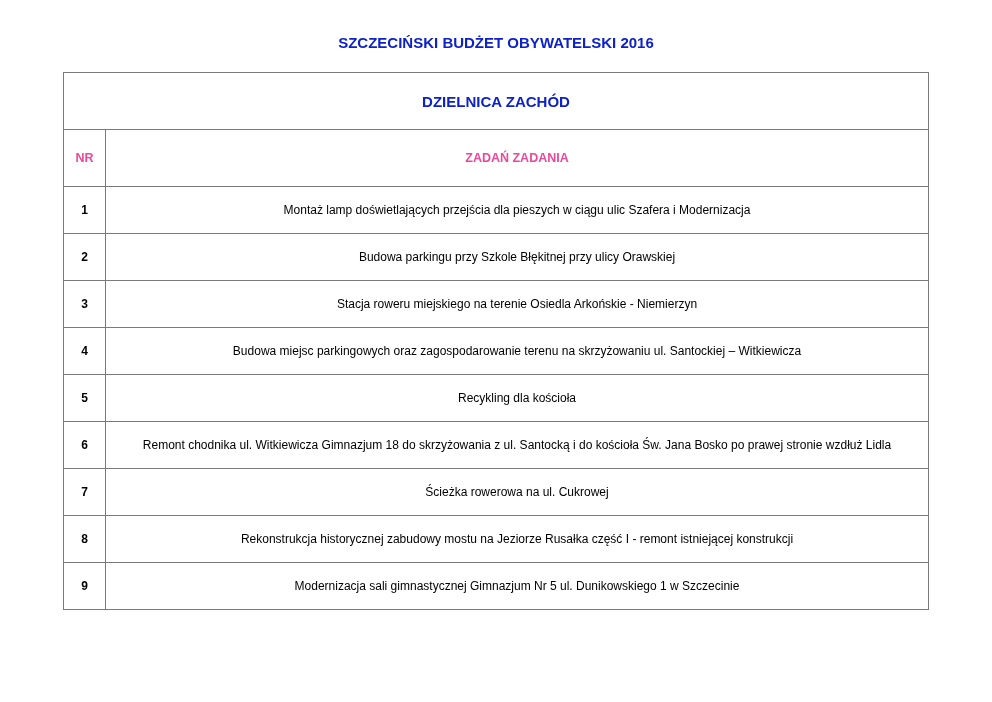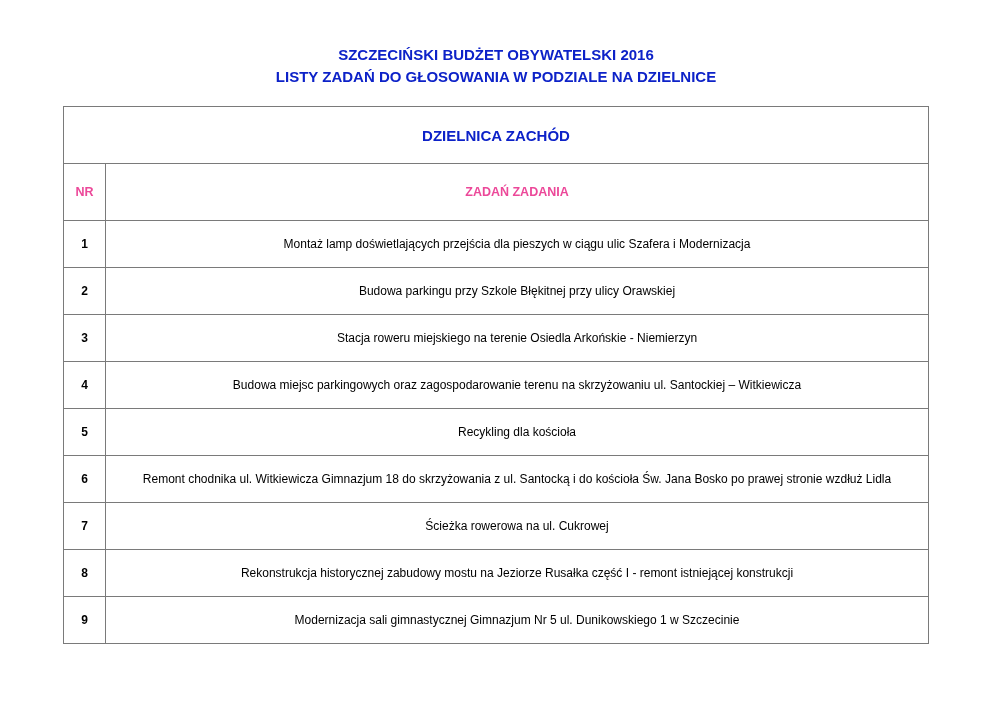--- a/index.html
+++ b/index.html
@@ -16,21 +16,20 @@
     background: #ffffff;
     overflow: hidden;
   }
   .doc-title {
     padding-top: 32px;
     text-align: center;
     color: #0d22c8;
     font-weight: bold;
     font-size: 15px;
     line-height: 22px;
-    margin-top: 12px;
   }
   table.tasks-table {
     border-collapse: collapse;
     width: 866px;
     margin: 18px auto 0 auto;
     table-layout: fixed;
     padding-left: 20px;
   }
   table.tasks-table th,
   table.tasks-table td {
@@ -64,21 +63,20 @@
     font-weight: normal;
   }
 </style>
 </head>
 <body>
 
 <div class="page">
 
   <div class="doc-title">
     <div>SZCZECIŃSKI BUDŻET OBYWATELSKI 2016</div>
-    <div>LISTY ZADAŃ DO GŁOSOWANIA W PODZIALE NA DZIELNICE</div>
   </div>
 
   <table class="tasks-table">
     <colgroup>
       <col class="nr-col">
       <col class="title-col">
     </colgroup>
     <thead>
       <tr>
         <th colspan="2" class="district-header">DZIELNICA ZACHÓD</th>

